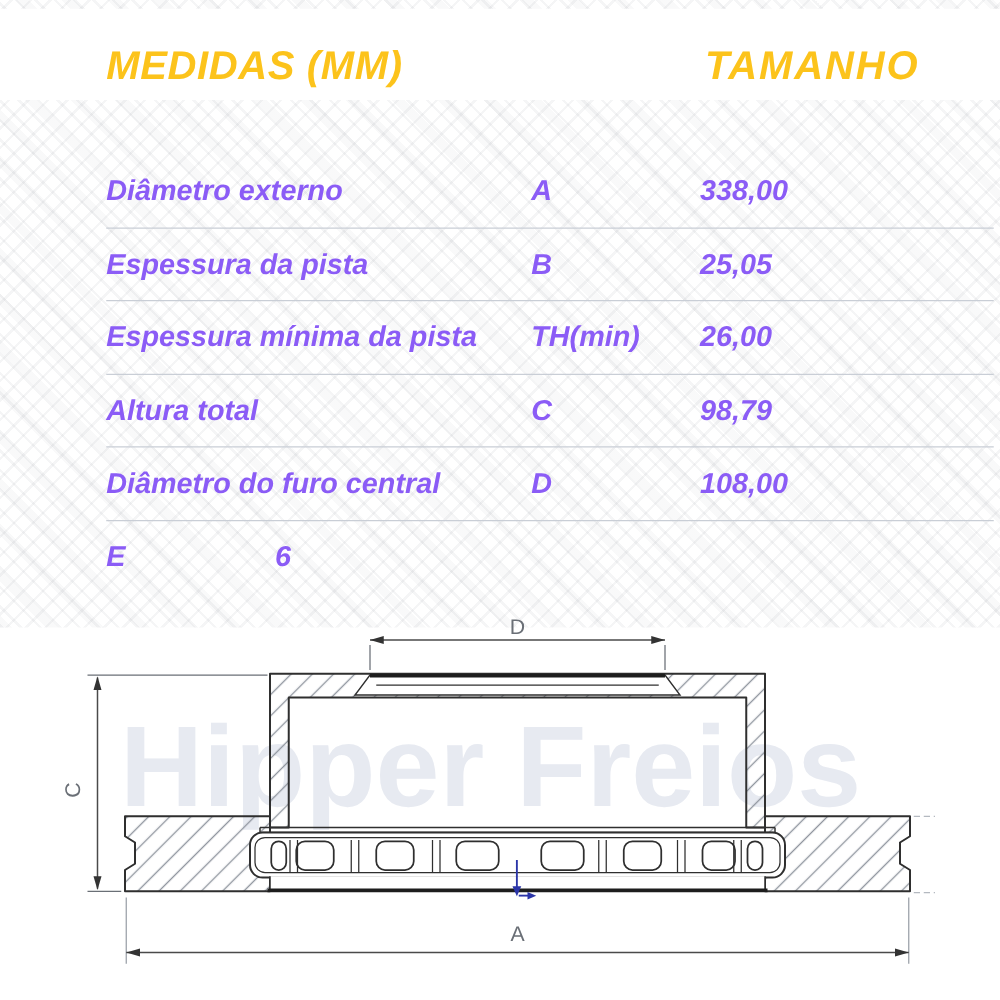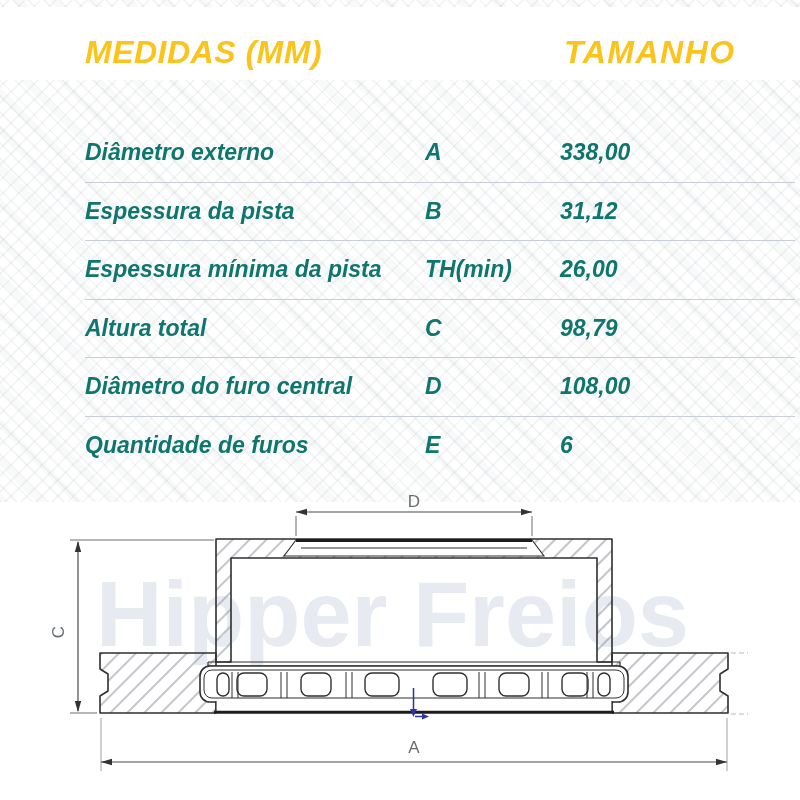--- a/index.html
+++ b/index.html
@@ -26,21 +26,21 @@
     color:#fcc31b;letter-spacing:0.5px;white-space:nowrap;
   }
   .hdr-left{left:85px;}
   .hdr-right{left:564px;letter-spacing:1.5px;}
   .spec-table{
     position:absolute;left:85px;top:124px;width:710px;
   }
   .spec-row{
     height:57.5px;display:flex;align-items:center;
     border-bottom:1.5px solid #c9ced6;
-    color:#0f766e;font-weight:bold;font-style:italic;font-size:23px;
+    color:#8b5cf6;font-weight:bold;font-style:italic;font-size:23px;
   }
   .spec-row:last-child{border-bottom:none;}
   .col-name{width:340px;}
   .col-symbol{width:135px;}
   .col-value{flex:1;font-style:italic;}
   .watermark{
     position:absolute;left:96px;top:568px;
     font-size:92px;font-weight:bold;color:#e7eaf1;
     letter-spacing:0px;white-space:nowrap;line-height:1;
   }
@@ -58,39 +58,38 @@
 
 <div class="spec-table">
   <div class="spec-row">
     <div class="col-name">Diâmetro externo</div>
     <div class="col-symbol">A</div>
     <div class="col-value">338,00</div>
   </div>
   <div class="spec-row">
     <div class="col-name">Espessura da pista</div>
     <div class="col-symbol">B</div>
-    <div class="col-value">31,12</div>
+    <div class="col-value">25,05</div>
   </div>
   <div class="spec-row">
     <div class="col-name">Espessura mínima da pista</div>
     <div class="col-symbol">TH(min)</div>
     <div class="col-value">26,00</div>
   </div>
   <div class="spec-row">
     <div class="col-name">Altura total</div>
     <div class="col-symbol">C</div>
     <div class="col-value">98,79</div>
   </div>
   <div class="spec-row">
     <div class="col-name">Diâmetro do furo central</div>
     <div class="col-symbol">D</div>
     <div class="col-value">108,00</div>
   </div>
   <div class="spec-row">
-    <div class="col-name">Quantidade de furos</div>
     <div class="col-symbol">E</div>
     <div class="col-value">6</div>
   </div>
 </div>
 
 <div class="watermark">Hipper Freios</div>
 
 <svg class="drawing" viewBox="0 480 800 320">
   <defs>
     <pattern id="hatch" patternUnits="userSpaceOnUse" width="12" height="12" patternTransform="rotate(-45)">

